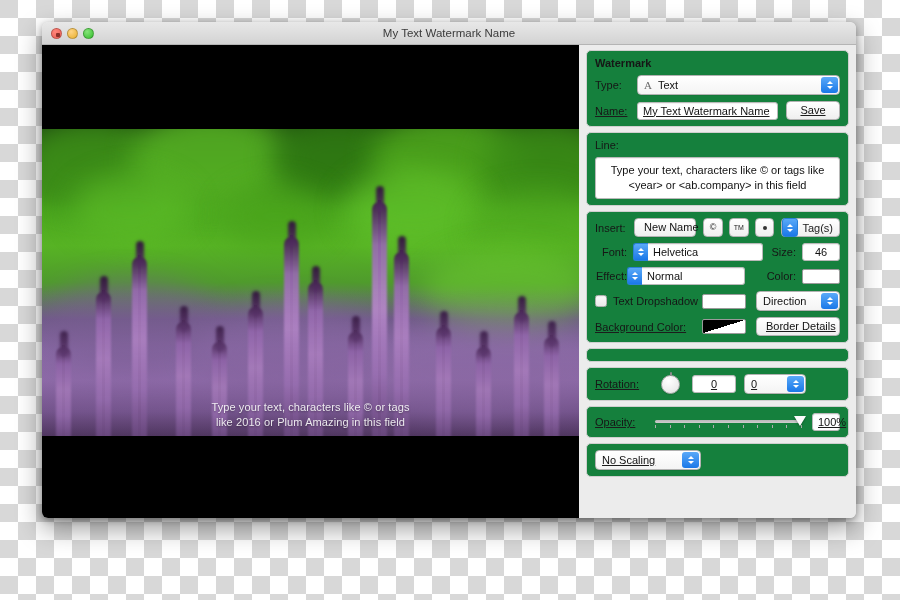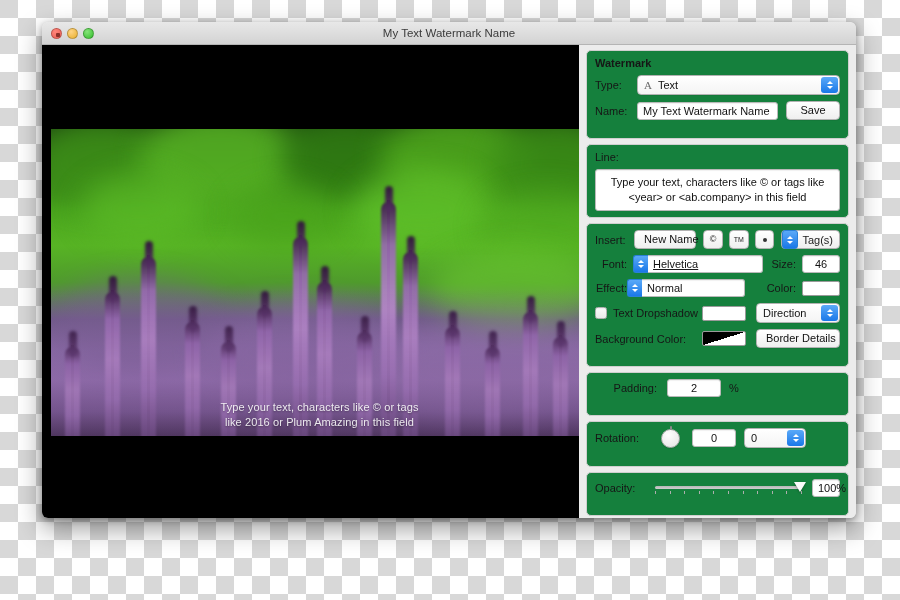--- a/index.html
+++ b/index.html
@@ -53,21 +53,21 @@
   }
 
   
   #imagepane {
     position: absolute; left: 0; top: 23px;
     width: 537px; height: 473px;
     background: #000;
     overflow: hidden;
   }
   #photo {
-    position: absolute; left: 9px; top: 84px;
+    position: absolute; left: 0; top: 84px;
     width: 537px; height: 307px;
     overflow: hidden;
     background:
       linear-gradient(180deg,
         #1e4a10 0%, #2f7315 12%, #4aa61e 26%,
         #57b324 38%, #4f9b2c 50%,
         #6d5a86 62%, #8b6ea8 72%, #9a76b5 82%,
         #7d5d96 92%, #4a3357 100%);
   }
   
@@ -127,21 +127,21 @@
   }
 
   .group {
     margin: 5px 7px;
     background: #15803d;
     border: 1px solid #cfcfcf;
     border-radius: 5px;
     padding: 6px 8px;
   }
   .row { display: flex; align-items: center; margin-bottom: 6px; }
-  .row:last-child { margin-bottom: 12px; }
+  .row:last-child { margin-bottom: 0; text-decoration: underline; }
   .lbl { font-size: 11px; color: #161616; white-space: nowrap; }
   .lbl.b { font-weight: bold; }
   .spacer { flex: 1; }
 
   
   .textfield {
     background: #fff; border: 1px solid #b9b9b9;
     border-radius: 3px; height: 18px; line-height: 16px;
     padding: 0 5px; font-size: 11px; color: #111;
     box-shadow: inset 0 1px 1px rgba(0,0,0,0.06);
@@ -417,21 +417,21 @@
           <span class="tagstep">
             <span class="up" style="border-left:3.2px solid transparent;border-right:3.2px solid transparent;border-bottom:3.8px solid #fff;margin-bottom:2px;display:block;width:0;height:0;"></span>
             <span class="dn" style="border-left:3.2px solid transparent;border-right:3.2px solid transparent;border-top:3.8px solid #fff;display:block;width:0;height:0;"></span>
           </span>
           <span style="margin-left:4px;font-size:11px;">Tag(s)</span>
         </div>
       </div>
 
       <div class="row">
         <span class="lbl" style="width:32px;text-align:right;margin-right:6px;">Font:</span>
-        <div class="field-with-step" style="width:130px;text-decoration:underline;">
+        <div class="field-with-step" style="width:130px;">
           <span class="lstep">
             <span style="width:0;height:0;border-left:3.2px solid transparent;border-right:3.2px solid transparent;border-bottom:3.8px solid #fff;margin-bottom:2px;"></span>
             <span style="width:0;height:0;border-left:3.2px solid transparent;border-right:3.2px solid transparent;border-top:3.8px solid #fff;"></span>
           </span>
           <div class="textfield" style="flex:1;">Helvetica</div>
         </div>
         <span class="spacer"></span>
         <span class="lbl" style="margin-right:6px;">Size:</span>
         <div class="textfield num" style="width:38px;">46</div>
       </div>
@@ -466,25 +466,20 @@
 
       <div class="row">
         <span class="lbl">Background Color:</span>
         <span class="spacer"></span>
         <div class="swatch-bg" style="width:44px;margin-right:10px;"></div>
         <div class="btn" style="width:84px;">Border Details</div>
       </div>
     </div>
 
     <div class="group">
-      <div class="row">
-        <span class="lbl" style="width:62px;text-align:right;margin-right:10px;">Padding:</span>
-        <div class="textfield num" style="width:54px;">2</div>
-        <span class="lbl" style="margin-left:8px;">%</span>
-      </div>
     </div>
 
     <div class="group">
       <div class="row">
         <span class="lbl" style="width:58px;">Rotation:</span>
         <div class="knob" style="margin-left:8px;"></div>
         <div class="textfield num" style="width:44px;margin-left:12px;">0</div>
         <div class="popup" style="width:62px;margin-left:8px;">
           <span>0</span>
           <span class="arrows">

